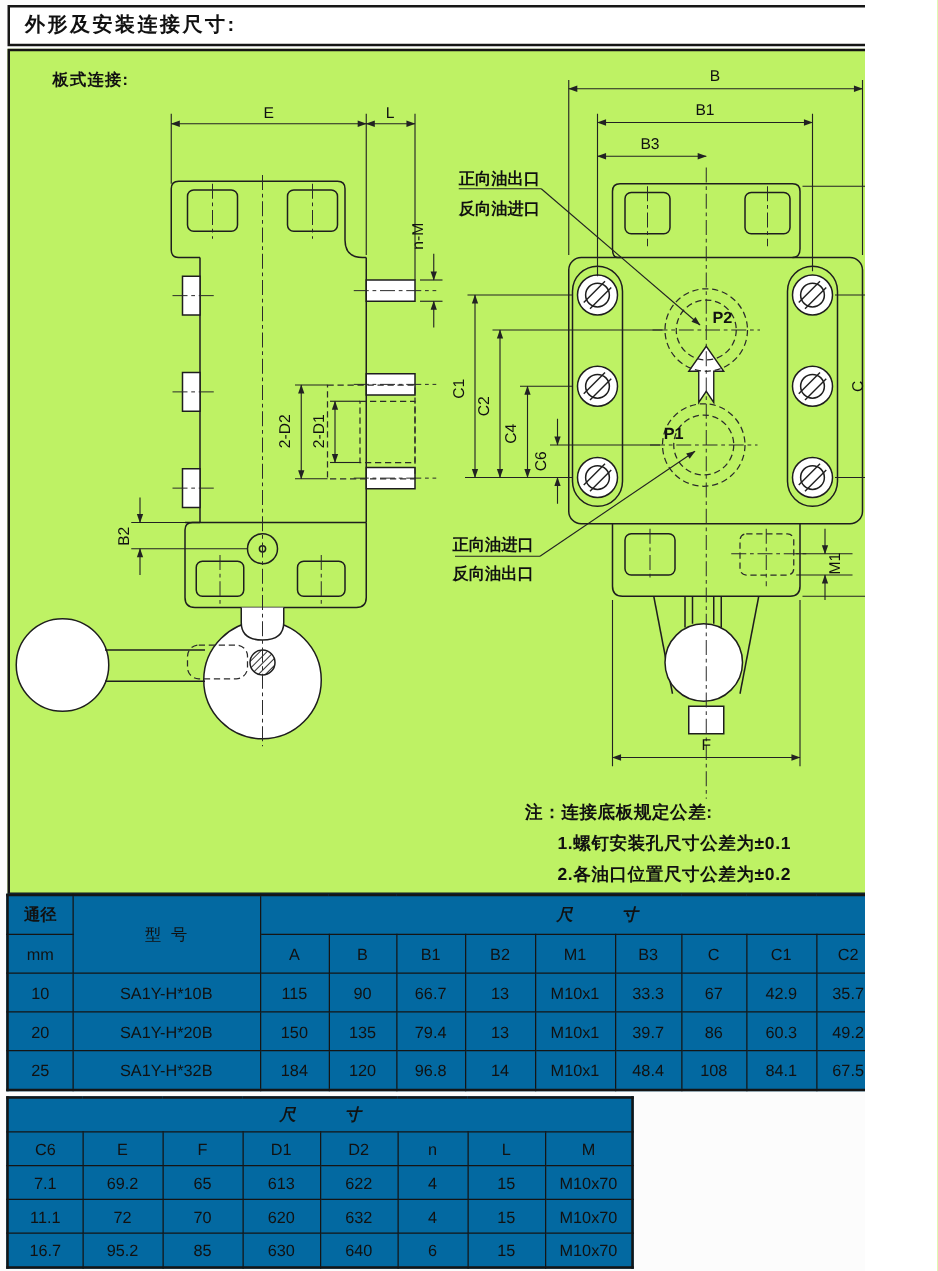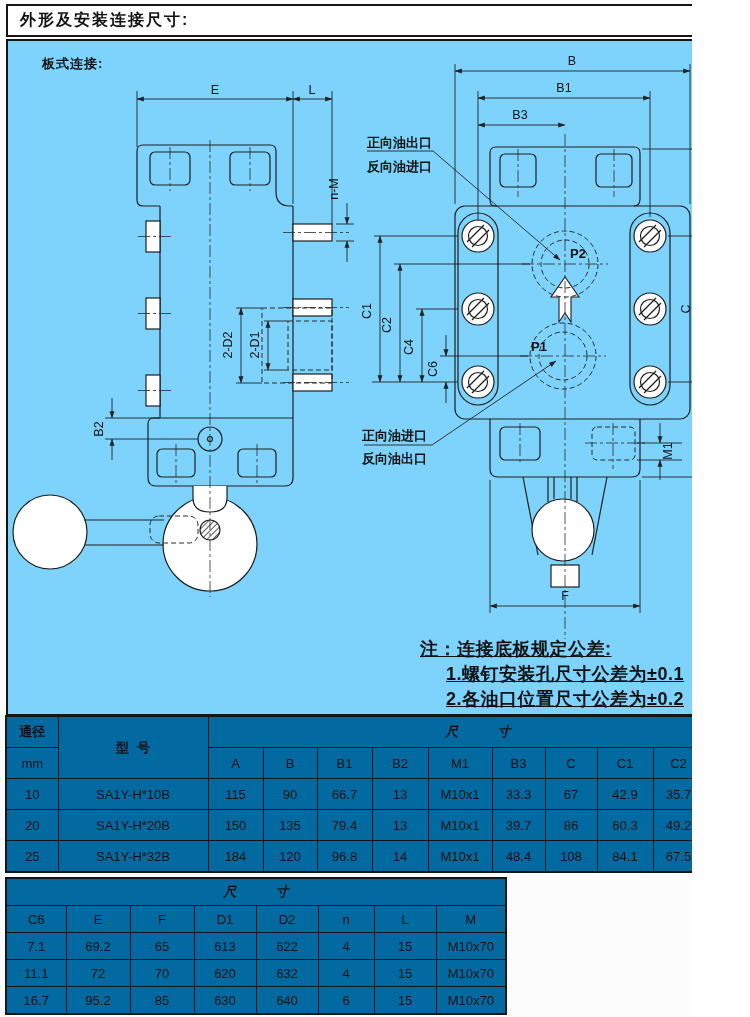--- a/index.html
+++ b/index.html
@@ -1,32 +1,32 @@
 <!DOCTYPE html>
 <html><head>
 <meta charset="utf-8">
 <style>
   html,body{margin:0;padding:0;}
   .page{position:relative;width:692px;height:1017px;background:#fcfcfc;
         font-family:"Liberation Sans",sans-serif;color:#111;overflow:hidden;}
   .title-box{position:absolute;left:6px;top:4px;width:732px;height:29px;border:2px solid #151515;
         display:flex;align-items:center;padding-left:12px;font-weight:bold;font-size:16px;letter-spacing:2px;background:#fff;}
-  .content-box{position:absolute;left:6px;top:39px;width:732px;height:673px;border:2px solid #151515;background:#7dd3fc;}
+  .content-box{position:absolute;left:6px;top:39px;width:732px;height:673px;border:2px solid #151515;background:#bef264;}
   .subtitle{position:absolute;left:34px;top:14px;font-size:13px;font-weight:bold;letter-spacing:1px;}
   .drawing{position:absolute;left:0;top:0;width:728px;height:669px;}
-  .note{position:absolute;left:412px;top:596px;font-size:18px;font-weight:bold;line-height:25px;letter-spacing:0.5px;text-decoration:underline;}
+  .note{position:absolute;left:412px;top:596px;font-size:14px;font-weight:bold;line-height:25px;letter-spacing:0.5px;}
   .note .nt-item{padding-left:26px;}
   table{border-collapse:collapse;table-layout:fixed;font-size:13px;text-align:center;background:#0369a1;}
   .t1{position:absolute;left:5px;top:715px;width:740px;border:2px solid #151515;}
   .t2{position:absolute;left:5px;top:877px;width:500px;border:2px solid #151515;}
   th,td{border:1px solid #151515;height:30px;padding:0 2px;font-weight:normal;overflow:hidden;white-space:nowrap;}
   .t2 th,.t2 td{height:26px;}
   .zh-head{font-weight:bold;}
   .size-head{letter-spacing:3em;text-indent:3em;font-weight:bold;font-style:italic;}
-  .model-head{letter-spacing:.6em;text-indent:.6em;font-weight:bold;}
+  .model-head{letter-spacing:.6em;text-indent:.6em;font-weight:normal;}
   
   .out{stroke:#1e1e1e;stroke-width:1.2;fill:none;}
   .cl{stroke:#2a2a2a;stroke-width:.8;fill:none;stroke-dasharray:12 3 3 3;}
   .dsh{stroke:#2a2a2a;stroke-width:1;fill:none;stroke-dasharray:5 3;}
   .dim{stroke:#222;stroke-width:.9;fill:none;}
   .dl{font-size:12.5px;fill:#111;font-family:"Liberation Sans",sans-serif;}
   .dlb{font-size:13px;font-weight:bold;fill:#111;font-family:"Liberation Sans",sans-serif;}
 </style>
 </head>
 <body>

